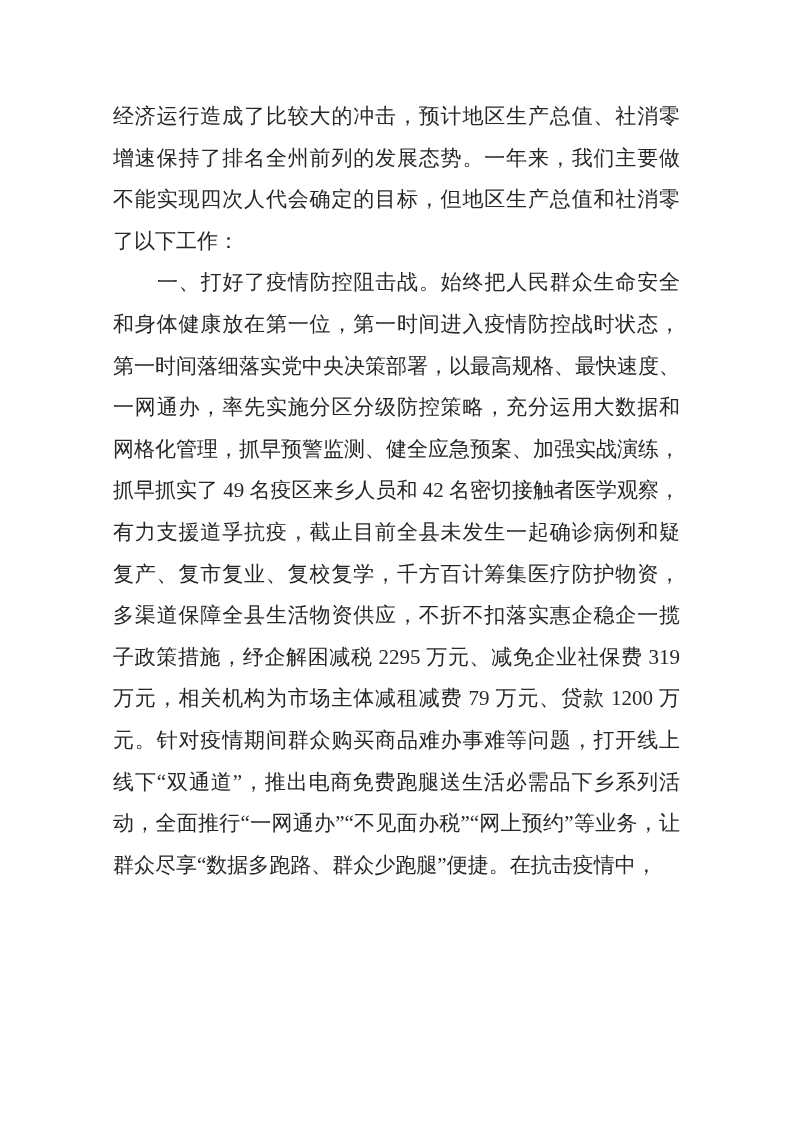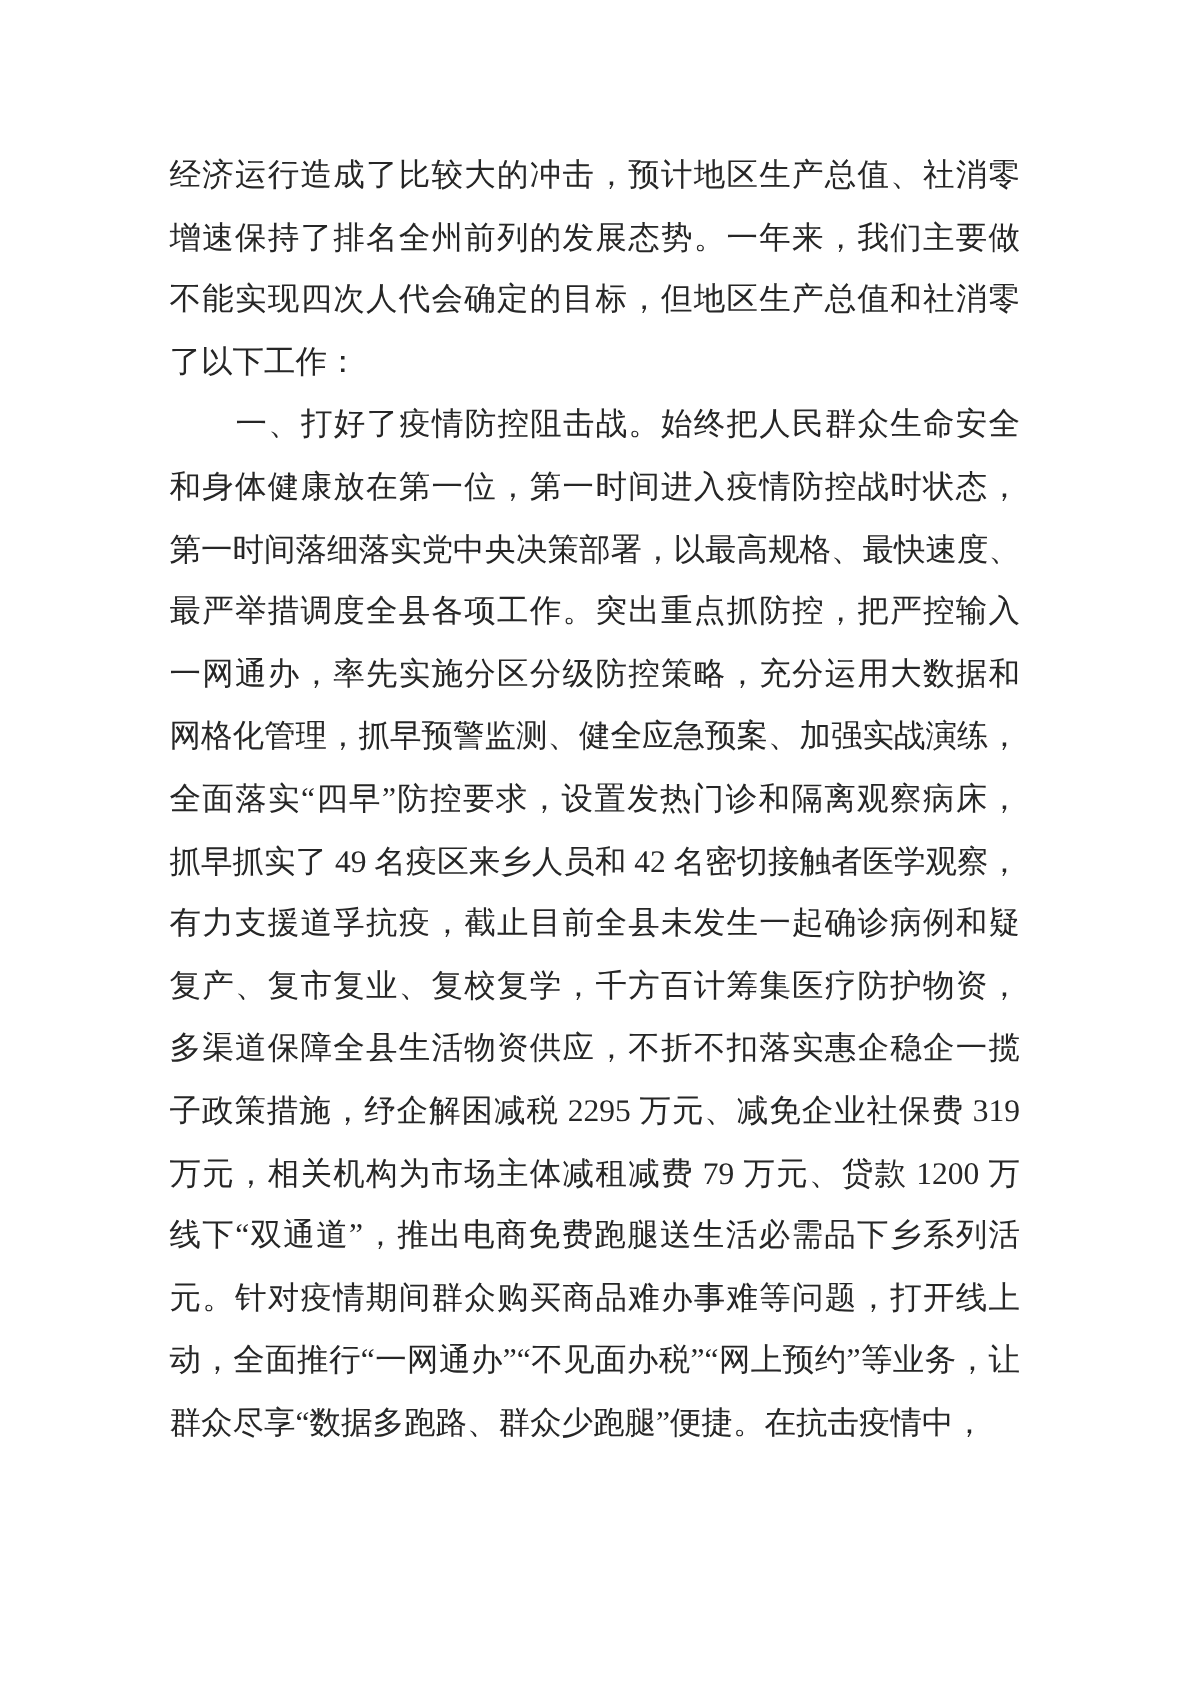--- a/index.html
+++ b/index.html
@@ -49,28 +49,26 @@
 
 <div class="page">
   <div class="text-block">
     <p class="ln">经济运行造成了比较大的冲击，预计地区生产总值、社消零</p>
     <p class="ln">增速保持了排名全州前列的发展态势。一年来，我们主要做</p>
     <p class="ln">不能实现四次人代会确定的目标，但地区生产总值和社消零</p>
     <p class="ln ln-end">了以下工作：</p>
     <p class="ln ln-indent">一、打好了疫情防控阻击战。始终把人民群众生命安全</p>
     <p class="ln">和身体健康放在第一位，第一时间进入疫情防控战时状态，</p>
     <p class="ln">第一时间落细落实党中央决策部署，以最高规格、最快速度、</p>
-    <p class="ln">最严举措调度全县各项工作。突出重点抓防控，把严控输入</p>
     <p class="ln">一网通办，率先实施分区分级防控策略，充分运用大数据和</p>
     <p class="ln">网格化管理，抓早预警监测、健全应急预案、加强实战演练，</p>
-    <p class="ln">全面落实“四早”防控要求，设置发热门诊和隔离观察病床，</p>
     <p class="ln">抓早抓实了 49 名疫区来乡人员和 42 名密切接触者医学观察，</p>
     <p class="ln">有力支援道孚抗疫，截止目前全县未发生一起确诊病例和疑</p>
     <p class="ln">复产、复市复业、复校复学，千方百计筹集医疗防护物资，</p>
     <p class="ln">多渠道保障全县生活物资供应，不折不扣落实惠企稳企一揽</p>
     <p class="ln">子政策措施，纾企解困减税 2295 万元、减免企业社保费 319</p>
     <p class="ln">万元，相关机构为市场主体减租减费 79 万元、贷款 1200 万</p>
+    <p class="ln">元。针对疫情期间群众购买商品难办事难等问题，打开线上</p>
     <p class="ln">线下“双通道”，推出电商免费跑腿送生活必需品下乡系列活</p>
-    <p class="ln">元。针对疫情期间群众购买商品难办事难等问题，打开线上</p>
     <p class="ln">动，全面推行“一网通办”“不见面办税”“网上预约”等业务，让</p>
     <p class="ln ln-end">群众尽享“数据多跑路、群众少跑腿”便捷。在抗击疫情中，</p>
   </div>
 </div>
 
 </body></html>

